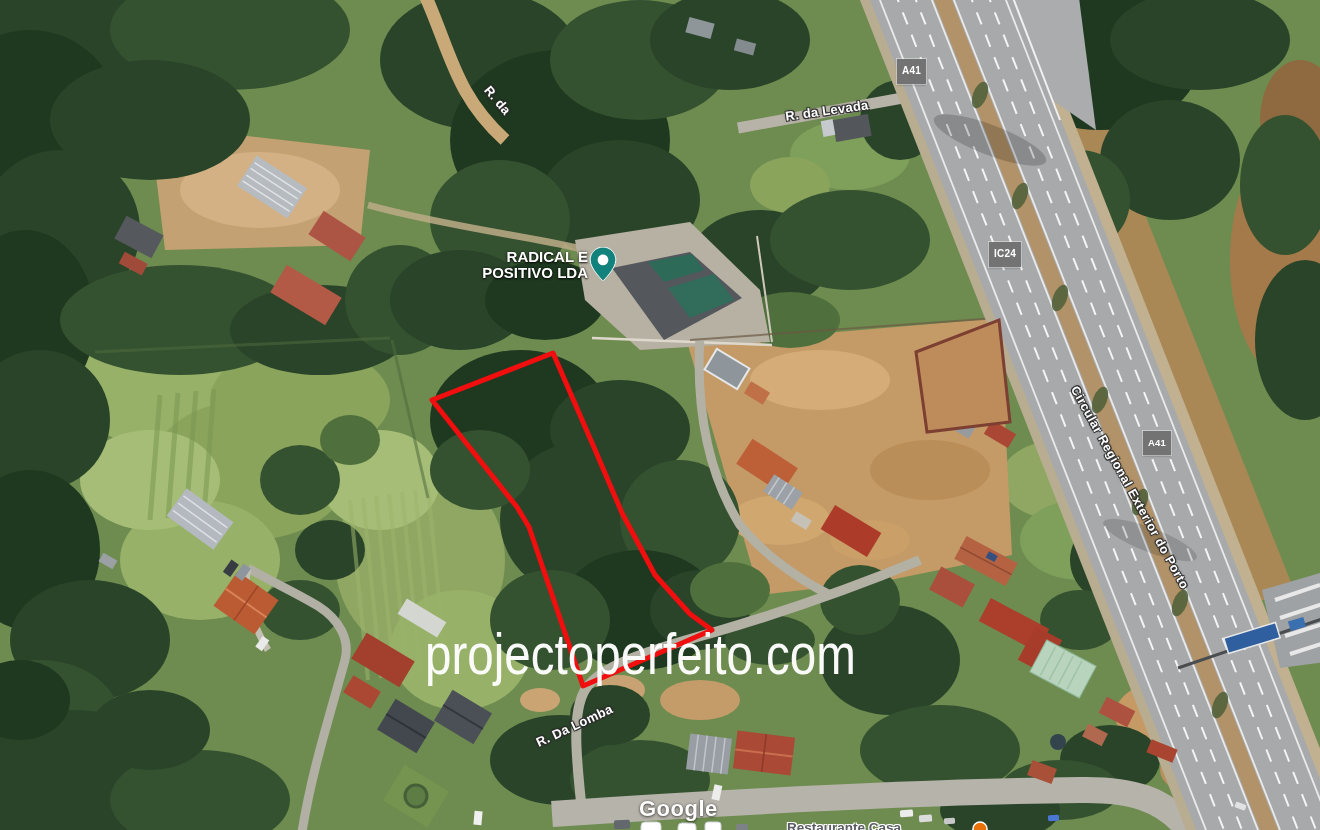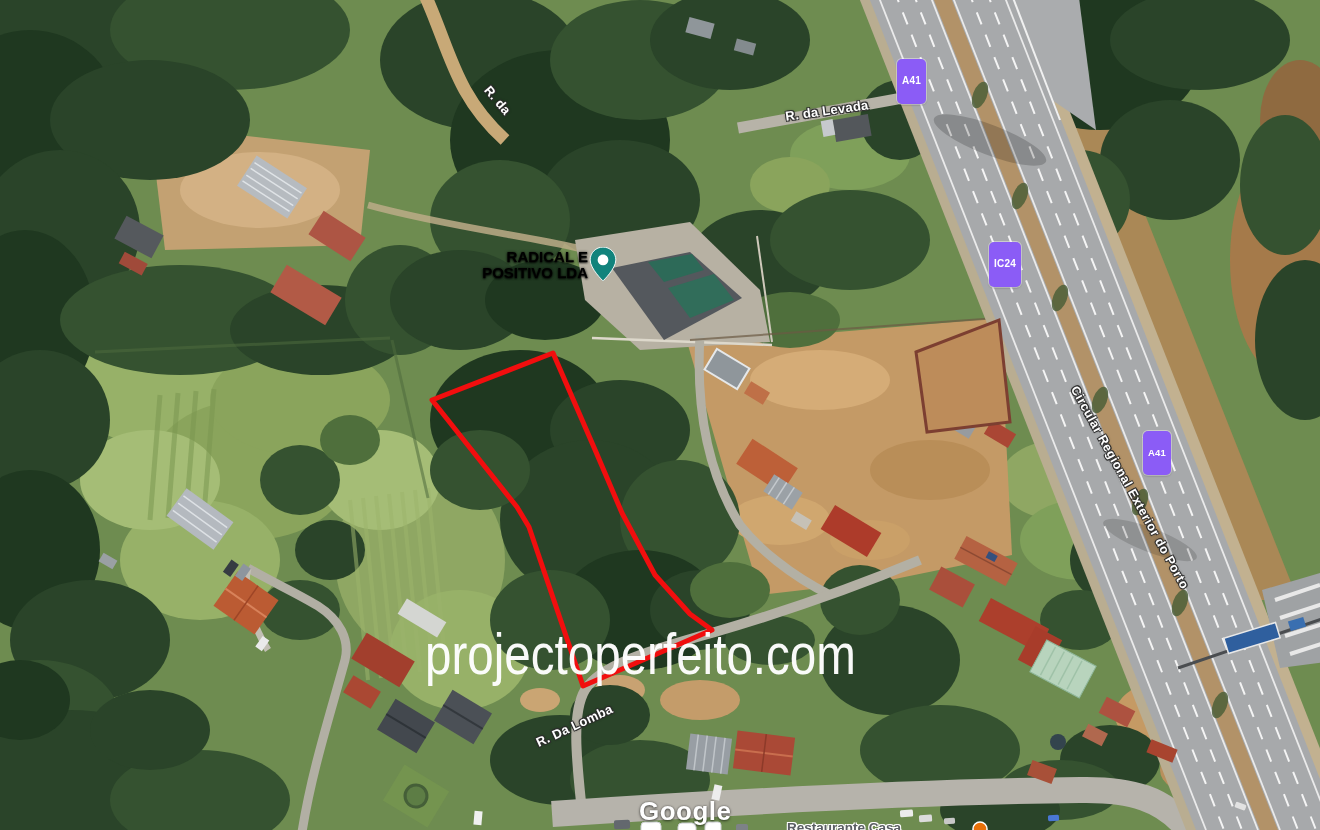--- a/index.html
+++ b/index.html
@@ -3,28 +3,28 @@
 <meta charset="utf-8">
 <style>
   html,body{margin:0;padding:0;}
   body{width:1320px;height:830px;overflow:hidden;position:relative;background:#6e8c50;
        font-family:"Liberation Sans",sans-serif;}
   .abs{position:absolute;}
   
   .rl{position:absolute;color:#fff;font-size:13px;font-weight:600;letter-spacing:.3px;white-space:nowrap;
       text-shadow:-1px -1px 0 rgba(45,45,45,.95),1px -1px 0 rgba(45,45,45,.95),
                   -1px 1px 0 rgba(45,45,45,.95),1px 1px 0 rgba(45,45,45,.95),0 0 3px rgba(0,0,0,.65);}
-  .badge{position:absolute;background:#8b5cf6;color:#fff;font-size:10px;font-weight:700;line-height:1.25;
-         padding:16px 5px;border-radius:5px;letter-spacing:.2px;white-space:nowrap;
+  .badge{position:absolute;background:#737373;color:#fff;font-size:10px;font-weight:700;line-height:1.25;
+         padding:6px 5px;border-radius:0;letter-spacing:.2px;white-space:nowrap;
          box-shadow:0 0 0 1px rgba(255,255,255,.42),0 1px 2px rgba(0,0,0,.35);}
-  .biz{position:absolute;color:#000000;font-size:15px;font-weight:600;line-height:1.05;text-align:right;
+  .biz{position:absolute;color:#ffffff;font-size:15px;font-weight:600;line-height:1.05;text-align:right;
        text-shadow:0 1px 2px rgba(0,0,0,.85),0 0 3px rgba(0,0,0,.6);white-space:nowrap;}
   .watermark{position:absolute;left:425px;top:620px;color:#fff;opacity:.97;font-size:58px;font-weight:400;
              letter-spacing:0;transform:scaleX(.82);transform-origin:left top;white-space:nowrap;}
-  .glogo{position:absolute;left:639px;top:796px;color:#fff;font-size:26px;font-weight:600;letter-spacing:.5px;
+  .glogo{position:absolute;left:639px;top:796px;color:#fff;font-size:22px;font-weight:600;letter-spacing:.5px;
          text-shadow:0 1px 3px rgba(0,0,0,.55),0 0 2px rgba(0,0,0,.4);}
   .poi-text{position:absolute;left:787px;top:820px;color:#5a5e63;font-size:13.5px;font-weight:700;
             text-shadow:-1px -1px 0 #fff,1px -1px 0 #fff,-1px 1px 0 #fff,1px 1px 0 #fff;white-space:nowrap;}
 </style>
 </head>
 <body>
 
 <svg class="abs" style="left:0;top:0" width="1320" height="830" viewBox="0 0 1320 830">
 
   <g>

